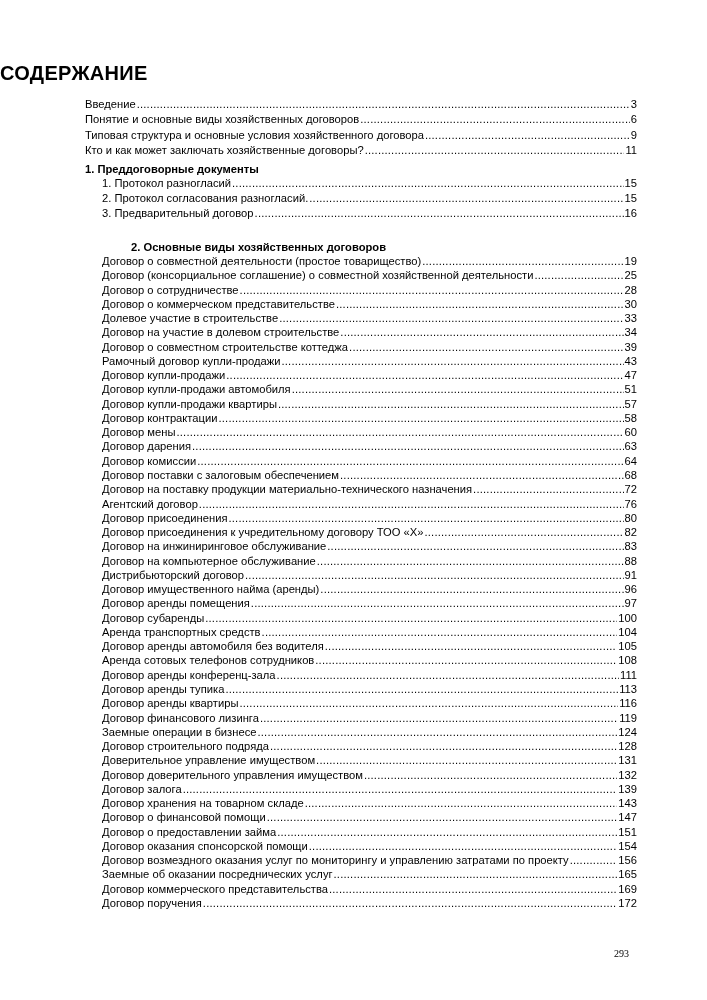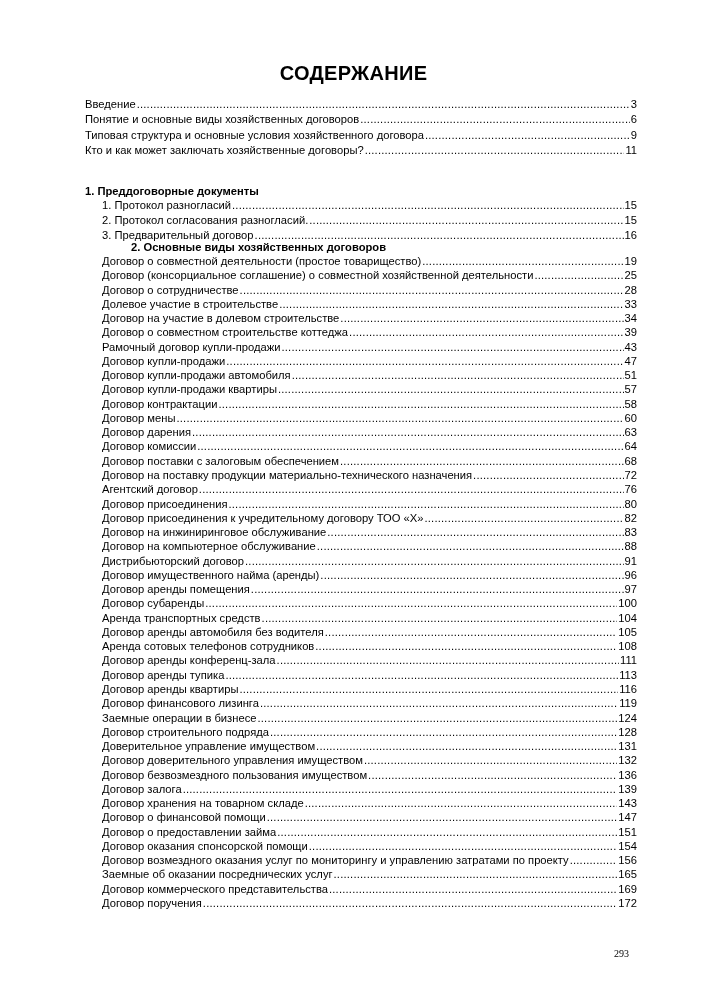--- a/index.html
+++ b/index.html
@@ -1,30 +1,30 @@
 <!DOCTYPE html>
 <html><head>
 <meta charset="utf-8">
 <style>
   html, body { margin: 0; padding: 0; background: #ffffff; }
   body { width: 707px; height: 1000px; position: relative; overflow: hidden; color: #000; }
   .page-title {
-    position: absolute; left: 0; top: 62px; width: 707px; text-align: center;
+    position: absolute; left: 0; top: 62px; width: 707px; 
     font-family: "Liberation Sans", sans-serif; font-weight: bold; font-size: 20px;
     letter-spacing: 0.3px;
   }
   .toc { position: absolute; left: 85px; width: 552px; font-family: "Liberation Sans", sans-serif; font-size: 11.2px; }
   .row { display: flex; align-items: baseline; white-space: nowrap; overflow: hidden; }
   .row .t { flex: 0 0 auto; }
   .row .d { flex: 1 1 auto; overflow: hidden; margin: 0 1px; }
   .row .d::after { content: "........................................................................................................................................................................................................................................................"; letter-spacing: 0.2px; }
   .row .p { flex: 0 0 auto; text-align: right; }
   .intro { top: 97px; }
   .intro .row { height: 15.4px; line-height: 15.4px; }
-  .sec1 { top: 184px; }
+  .sec1 { top: 162px; }
   .sec1 .h { height: 14px; line-height: 14px; font-weight: bold; }
   .sec1 .row { height: 15px; line-height: 15px; padding-left: 17px; }
   .sec2 { top: 240px; }
   .sec2 .h { height: 14px; line-height: 14px; font-weight: bold; margin-left: 46px; }
   .sec2 .row { height: 14.28px; line-height: 14.28px; padding-left: 17px; }
   .pagenum {
     position: absolute; left: 614px; top: 928px;
     font-family: "Liberation Serif", serif; font-size: 10px; margin-top: 20px;
   }
 </style>
@@ -84,20 +84,25 @@
       <span class="t">Договор (консорциальное соглашение) о совместной хозяйственной деятельности</span>
       <span class="d"></span>
       <span class="p">25</span>
     </div>
     <div class="row">
       <span class="t">Договор о сотрудничестве</span>
       <span class="d"></span>
       <span class="p">28</span>
     </div>
     <div class="row">
+      <span class="t">Договор о коммерческом представительстве</span>
+      <span class="d"></span>
+      <span class="p">30</span>
+    </div>
+    <div class="row">
       <span class="t">Долевое участие в строительстве</span>
       <span class="d"></span>
       <span class="p">33</span>
     </div>
     <div class="row">
       <span class="t">Договор на участие в долевом строительстве</span>
       <span class="d"></span>
       <span class="p">34</span>
     </div>
     <div class="row">
@@ -247,25 +252,20 @@
     </div>
     <div class="row">
       <span class="t">Доверительное управление имуществом</span>
       <span class="d"></span>
       <span class="p">131</span>
     </div>
     <div class="row">
       <span class="t">Договор доверительного управления имуществом</span>
       <span class="d"></span>
       <span class="p">132</span>
-    </div>
-    <div class="row">
-      <span class="t">Договор безвозмездного пользования имуществом</span>
-      <span class="d"></span>
-      <span class="p">136</span>
     </div>
     <div class="row">
       <span class="t">Договор залога</span>
       <span class="d"></span>
       <span class="p">139</span>
     </div>
     <div class="row">
       <span class="t">Договор хранения на товарном складе</span>
       <span class="d"></span>
       <span class="p">143</span>

